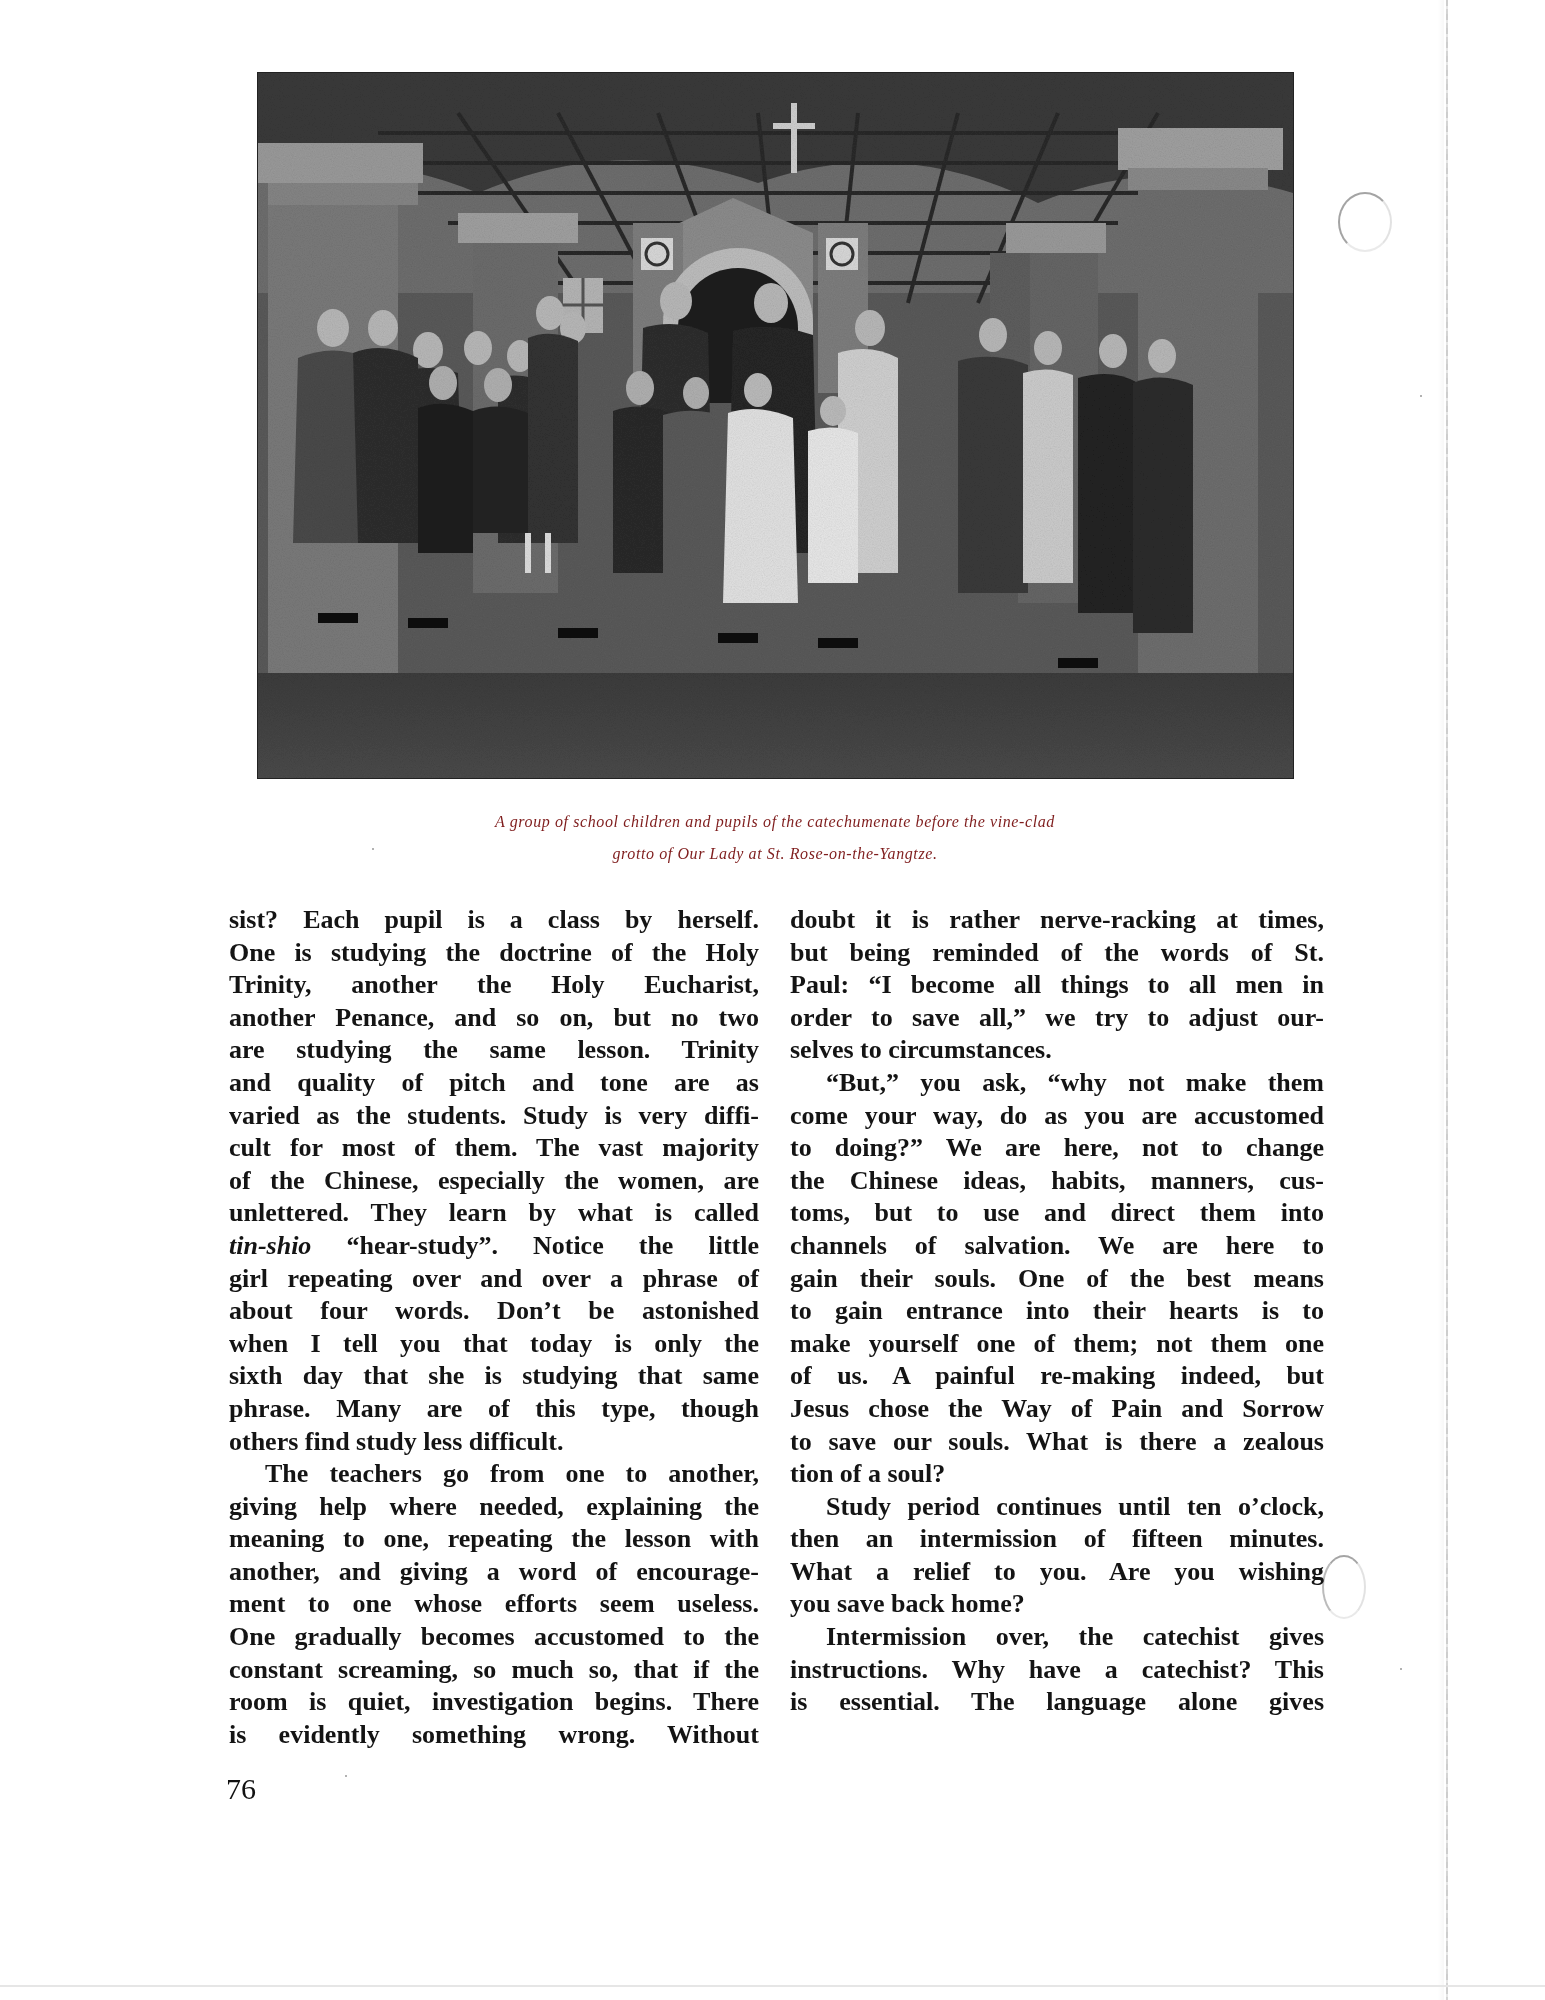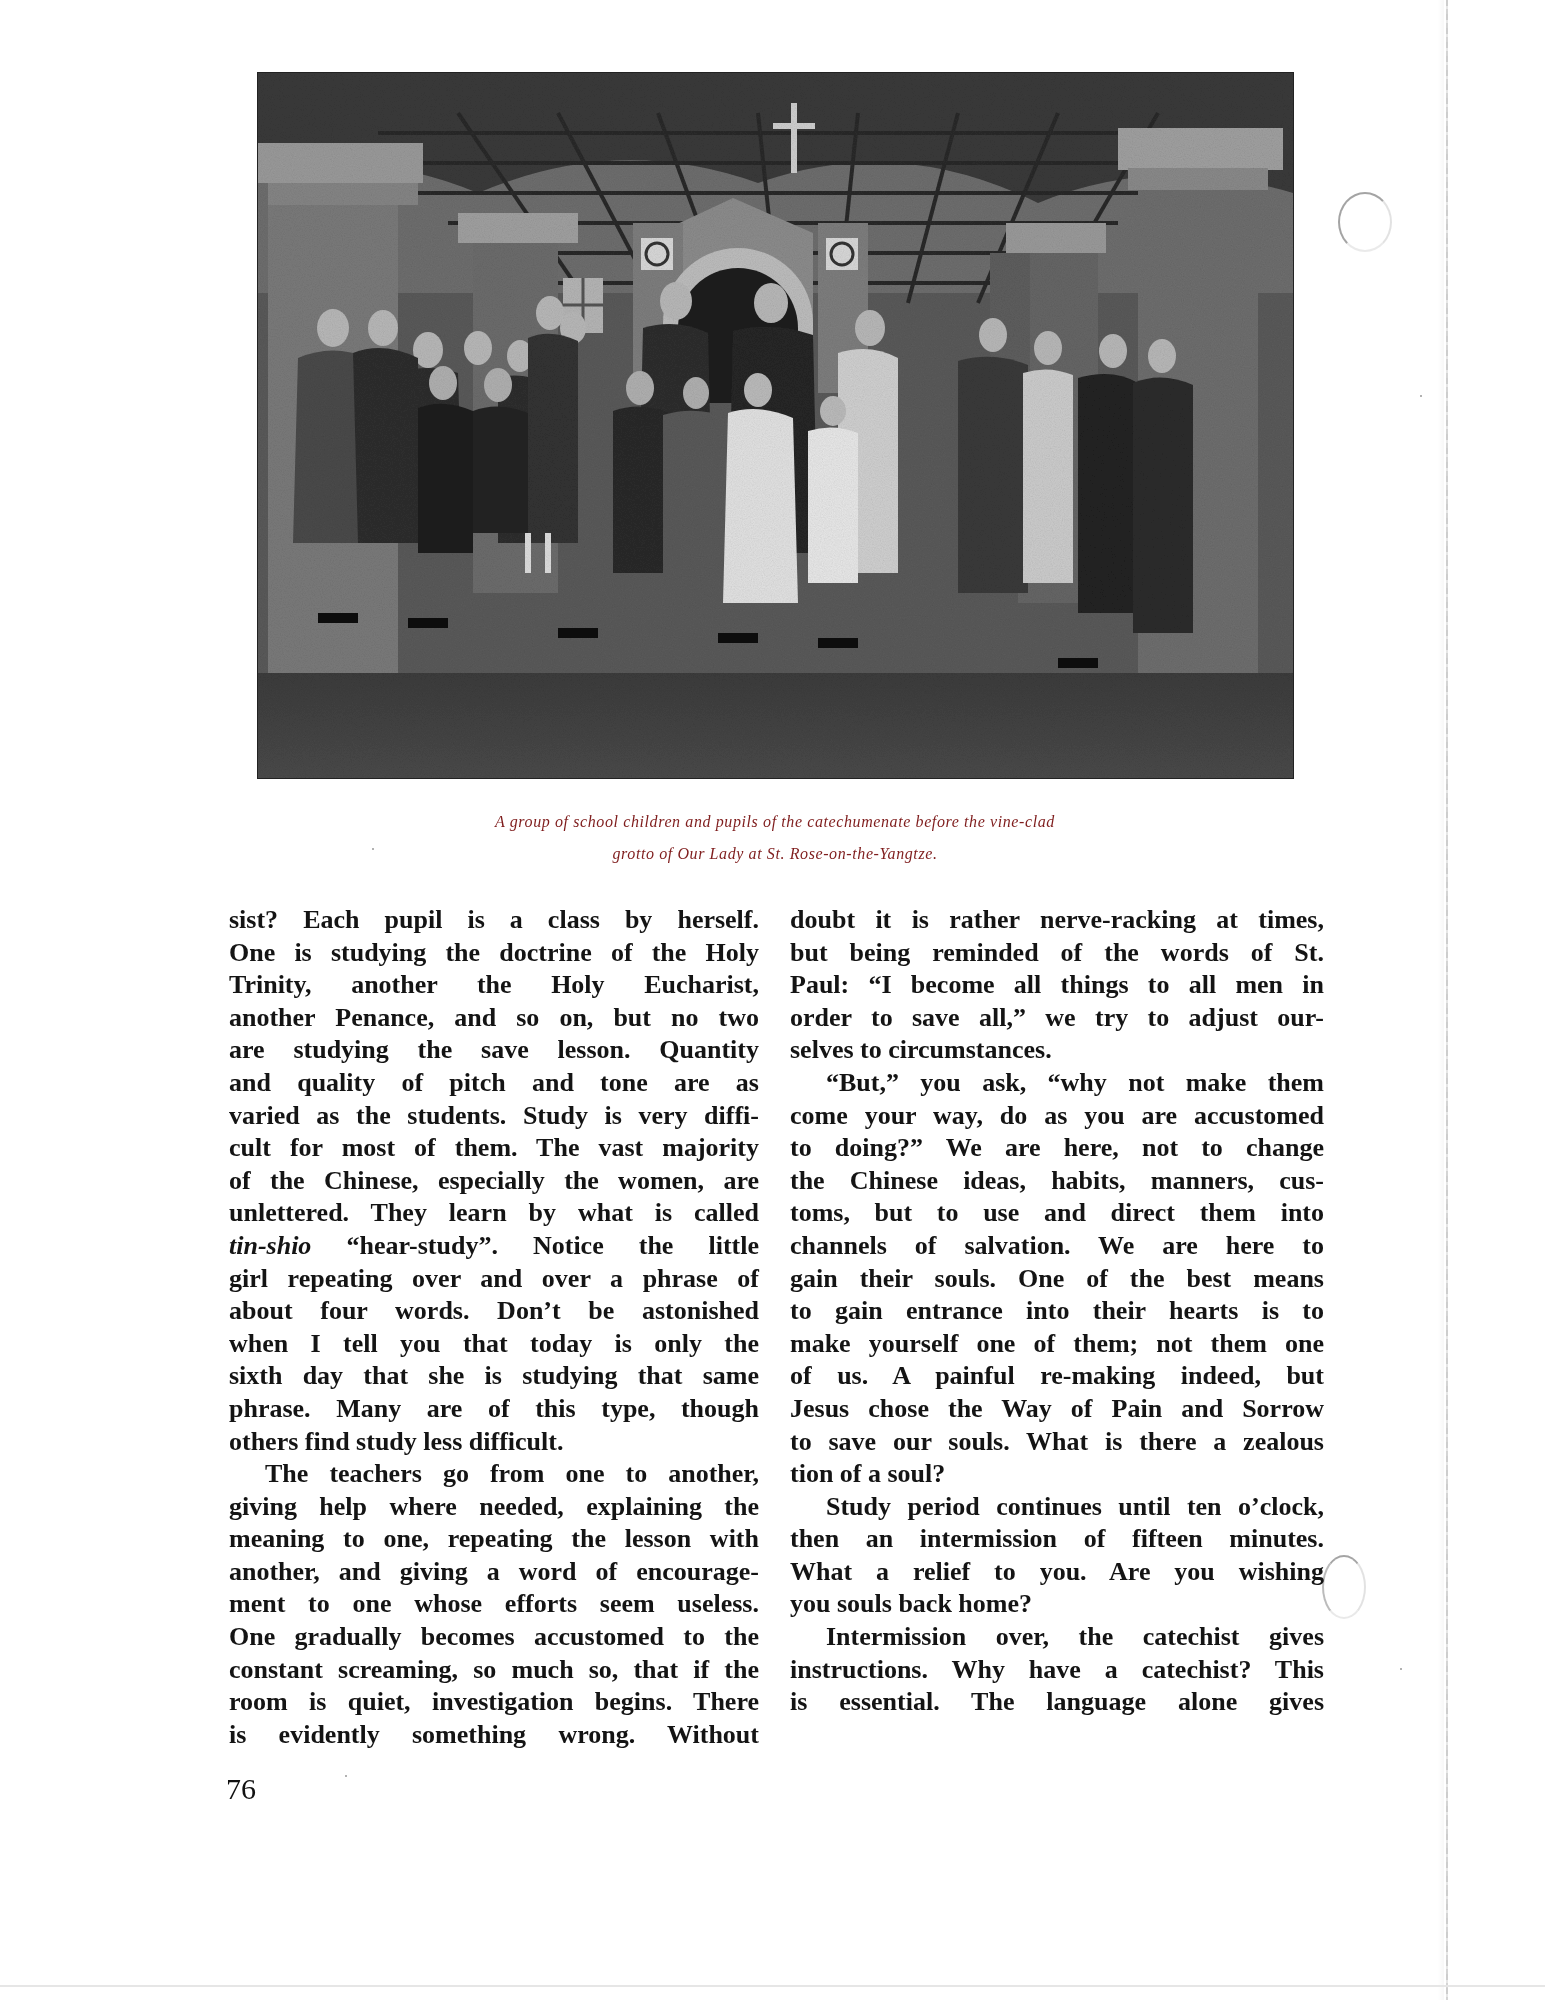--- a/index.html
+++ b/index.html
@@ -207,21 +207,21 @@
 <div class="caption">
   <div>A group of school children and pupils of the catechumenate before the vine-clad</div>
   <div>grotto of Our Lady at St. Rose-on-the-Yangtze.</div>
 </div>
 
 <div class="col left">
   <span class="line">sist? Each pupil is a class by herself.</span>
   <span class="line">One is studying the doctrine of the Holy</span>
   <span class="line">Trinity, another the Holy Eucharist,</span>
   <span class="line">another Penance, and so on, but no two</span>
-  <span class="line">are studying the save lesson. Quantity</span>
+  <span class="line">are studying the same lesson. Trinity</span>
   <span class="line">and quality of pitch and tone are as</span>
   <span class="line">varied as the students. Study is very diffi-</span>
   <span class="line">cult for most of them. The vast majority</span>
   <span class="line">of the Chinese, especially the women, are</span>
   <span class="line">unlettered. They learn by what is called</span>
   <span class="line"><span class="ital">tin-shio</span> <span>“hear-study”. Notice the little</span></span>
   <span class="line">girl repeating over and over a phrase of</span>
   <span class="line">about four words. Don’t be astonished</span>
   <span class="line">when I tell you that today is only the</span>
   <span class="line">sixth day that she is studying that same</span>
@@ -253,21 +253,21 @@
   <span class="line">gain their souls. One of the best means</span>
   <span class="line">to gain entrance into their hearts is to</span>
   <span class="line">make yourself one of them; not them one</span>
   <span class="line">of us. A painful re-making indeed, but</span>
   <span class="line">Jesus chose the Way of Pain and Sorrow</span>
   <span class="line">to save our souls. What is there a zealous</span>
   <span class="line last">tion of a soul?</span>
   <span class="line ind">Study period continues until ten o’clock,</span>
   <span class="line">then an intermission of fifteen minutes.</span>
   <span class="line">What a relief to you. Are you wishing</span>
-  <span class="line last">you souls back home?</span>
+  <span class="line last">you save back home?</span>
   <span class="line ind">Intermission over, the catechist gives</span>
   <span class="line">instructions. Why have a catechist? This</span>
   <span class="line">is essential. The language alone gives</span>
 </div>
 
 <div class="page-number">76</div>
 
 <div class="speck" style="left:372px;top:848px;"></div>
 <div class="speck" style="left:345px;top:1775px;"></div>
 <div class="speck" style="left:1420px;top:395px;"></div>

